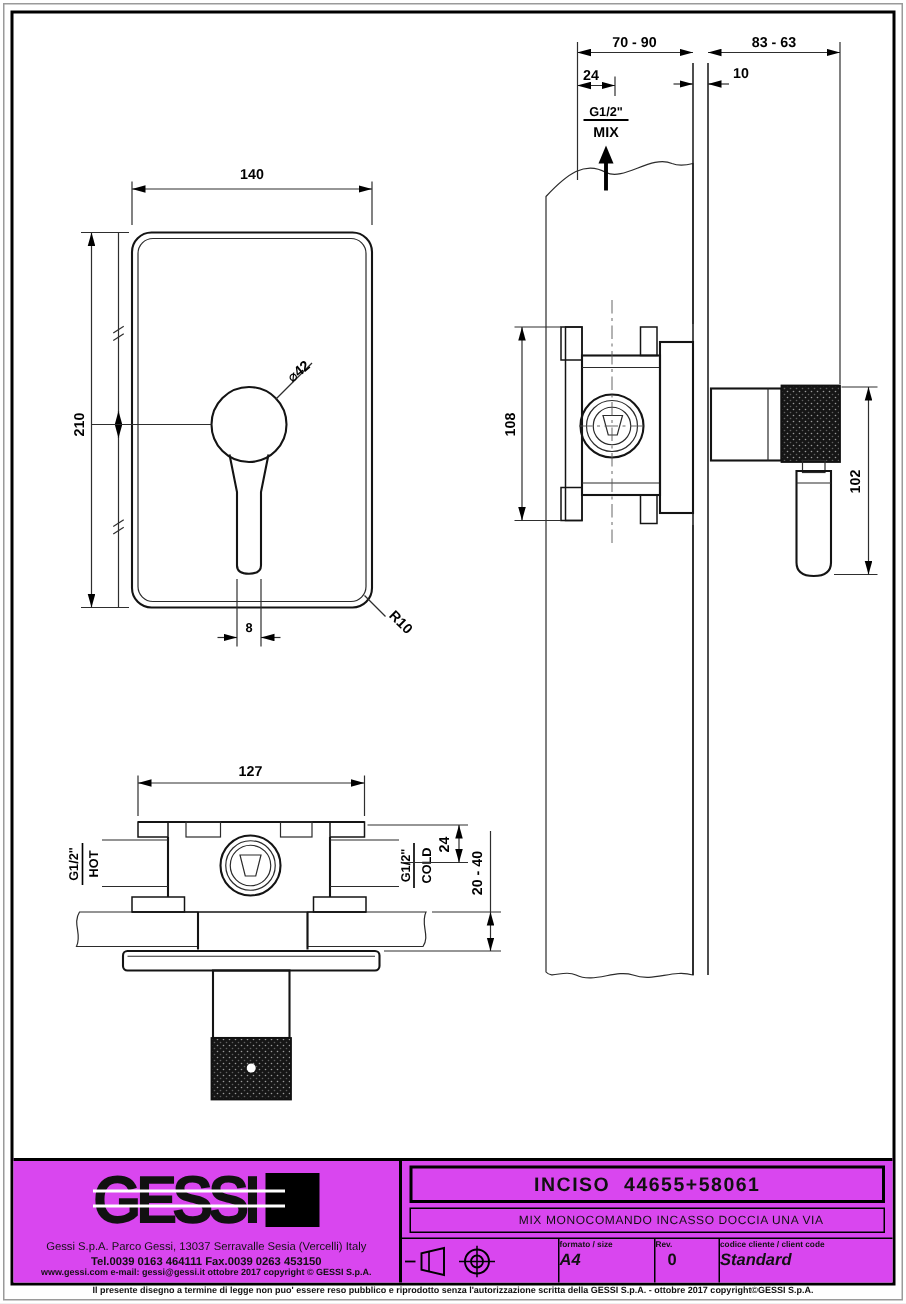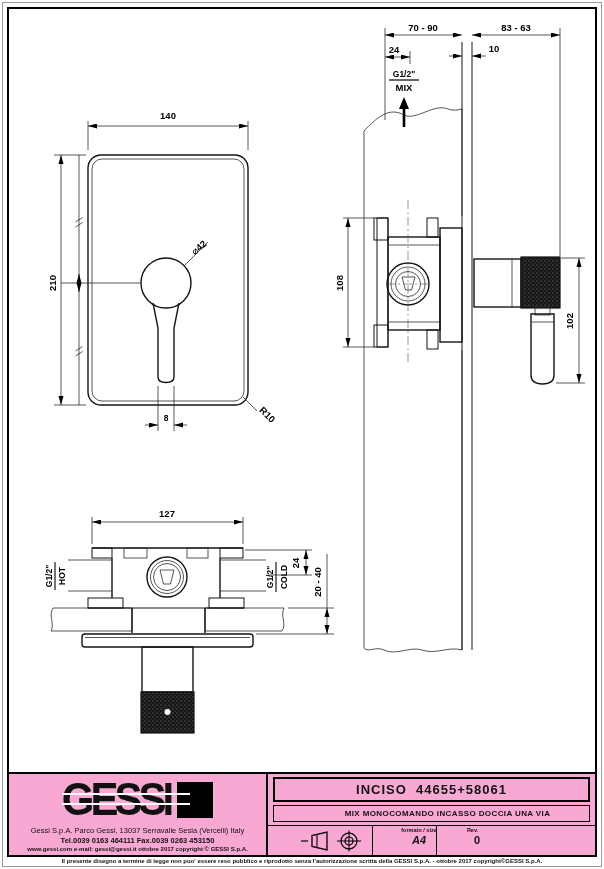--- a/index.html
+++ b/index.html
@@ -14,40 +14,40 @@
   .obj{fill:none;stroke:#141414;stroke-width:1.4;}
   .med{fill:none;stroke:#141414;stroke-width:1;}
   .thin{fill:none;stroke:#2b2b2b;stroke-width:0.8;}
   .dim{fill:none;stroke:#2e2e2e;stroke-width:0.8;}
   .cl{fill:none;stroke:#555;stroke-width:0.6;stroke-dasharray:9 3 2 3;}
   .dt{font:bold 9.5px "Liberation Sans","DejaVu Sans",sans-serif;fill:#000;}
   .dts{font:bold 8.5px "Liberation Sans","DejaVu Sans",sans-serif;fill:#000;}
 
   
   .titleblock{position:absolute;left:9px;top:772px;width:586px;height:83px;
-              border-top:2px solid #000;display:flex;box-sizing:border-box;background:#f9a8d4;}
+              border-top:2px solid #000;display:flex;box-sizing:border-box;background:#d946ef;}
   .tb-left{width:259px;border-right:2px solid #000;box-sizing:border-box;
            display:flex;flex-direction:column;align-items:center;padding-top:2px;}
   .logo-wrap{position:relative;display:flex;align-items:center;height:46px;margin-top:1px;}
   .logo-text{font-weight:900;font-size:42px;letter-spacing:-4px;line-height:40px;
              transform:scaleY(1.08);font-family:"Liberation Sans",sans-serif;}
   .logo-cut{position:absolute;left:0;top:16px;width:128px;height:2px;background:#fff;}
   .logo-cut2{position:absolute;left:0;top:26px;width:128px;height:2px;background:#fff;}
   .logo-square{width:36px;height:36px;background:#000;margin-left:7px;}
   .addr1{font-size:7.5px;font-weight:normal;white-space:nowrap;margin-top:3px;}
   .addr2{font-size:7.5px;font-weight:bold;white-space:nowrap;margin-top:1px;}
   .addr3{font-size:6px;font-weight:bold;white-space:nowrap;margin-top:1px;}
   .tb-right{flex:1;display:flex;flex-direction:column;padding:3px 5px 0 5px;box-sizing:border-box;}
   .tb-box1{border:2px solid #000;height:21px;display:flex;align-items:center;justify-content:center;
            font-weight:bold;font-size:13px;letter-spacing:1px;white-space:pre;}
   .tb-box2{border:1.5px solid #000;height:15px;margin-top:3px;display:flex;align-items:center;
-           justify-content:center;font-weight:bold;font-size:8px;letter-spacing:0.4px;padding-left:32px;}
+           justify-content:center;font-weight:normal;font-size:8px;letter-spacing:0.4px;padding-left:32px;}
   .tb-row{flex:1;margin-top:3px;border-top:1.5px solid #000;display:grid;
           grid-template-columns:104px 64px 43px 1fr;margin-left:-5px;margin-right:-5px;}
-  .tb-cell{border-left:1.5px solid #000;display:flex;flex-direction:column;align-items:center;padding-left:29px;}
+  .tb-cell{border-left:1.5px solid #000;display:flex;flex-direction:column;}
   .tb-cell.first{border-left:none;justify-content:center;}
   .tb-label{font-size:5.5px;font-weight:bold;margin-top:1px;white-space:nowrap;}
   .tb-value{font-size:11px;font-weight:bold;font-style:italic;margin-top:1px;}
   .tb-value.upright{font-style:normal;align-self:flex-start;margin-left:8px;}
   .disclaimer{position:absolute;left:9px;top:858px;width:586px;text-align:center;
               font-size:6px;font-weight:bold;white-space:nowrap;color:#111;}
 </style>
 </head>
 <body>
 
@@ -303,17 +303,21 @@
           </svg>
         </div>
         <div class="tb-cell">
           <div class="tb-label">formato / size</div>
           <div class="tb-value">A4</div>
         </div>
         <div class="tb-cell">
           <div class="tb-label">Rev.</div>
           <div class="tb-value upright">0</div>
         </div>
+        <div class="tb-cell">
+          <div class="tb-label">codice cliente / client code</div>
+          <div class="tb-value">Standard</div>
+        </div>
       </div>
     </div>
   </div>
   <div class="disclaimer">Il presente disegno a termine di legge non puo' essere reso pubblico e riprodotto senza l'autorizzazione scritta della GESSI S.p.A. - ottobre 2017 copyright©GESSI S.p.A.</div>
 </div>
 
 </body></html>

